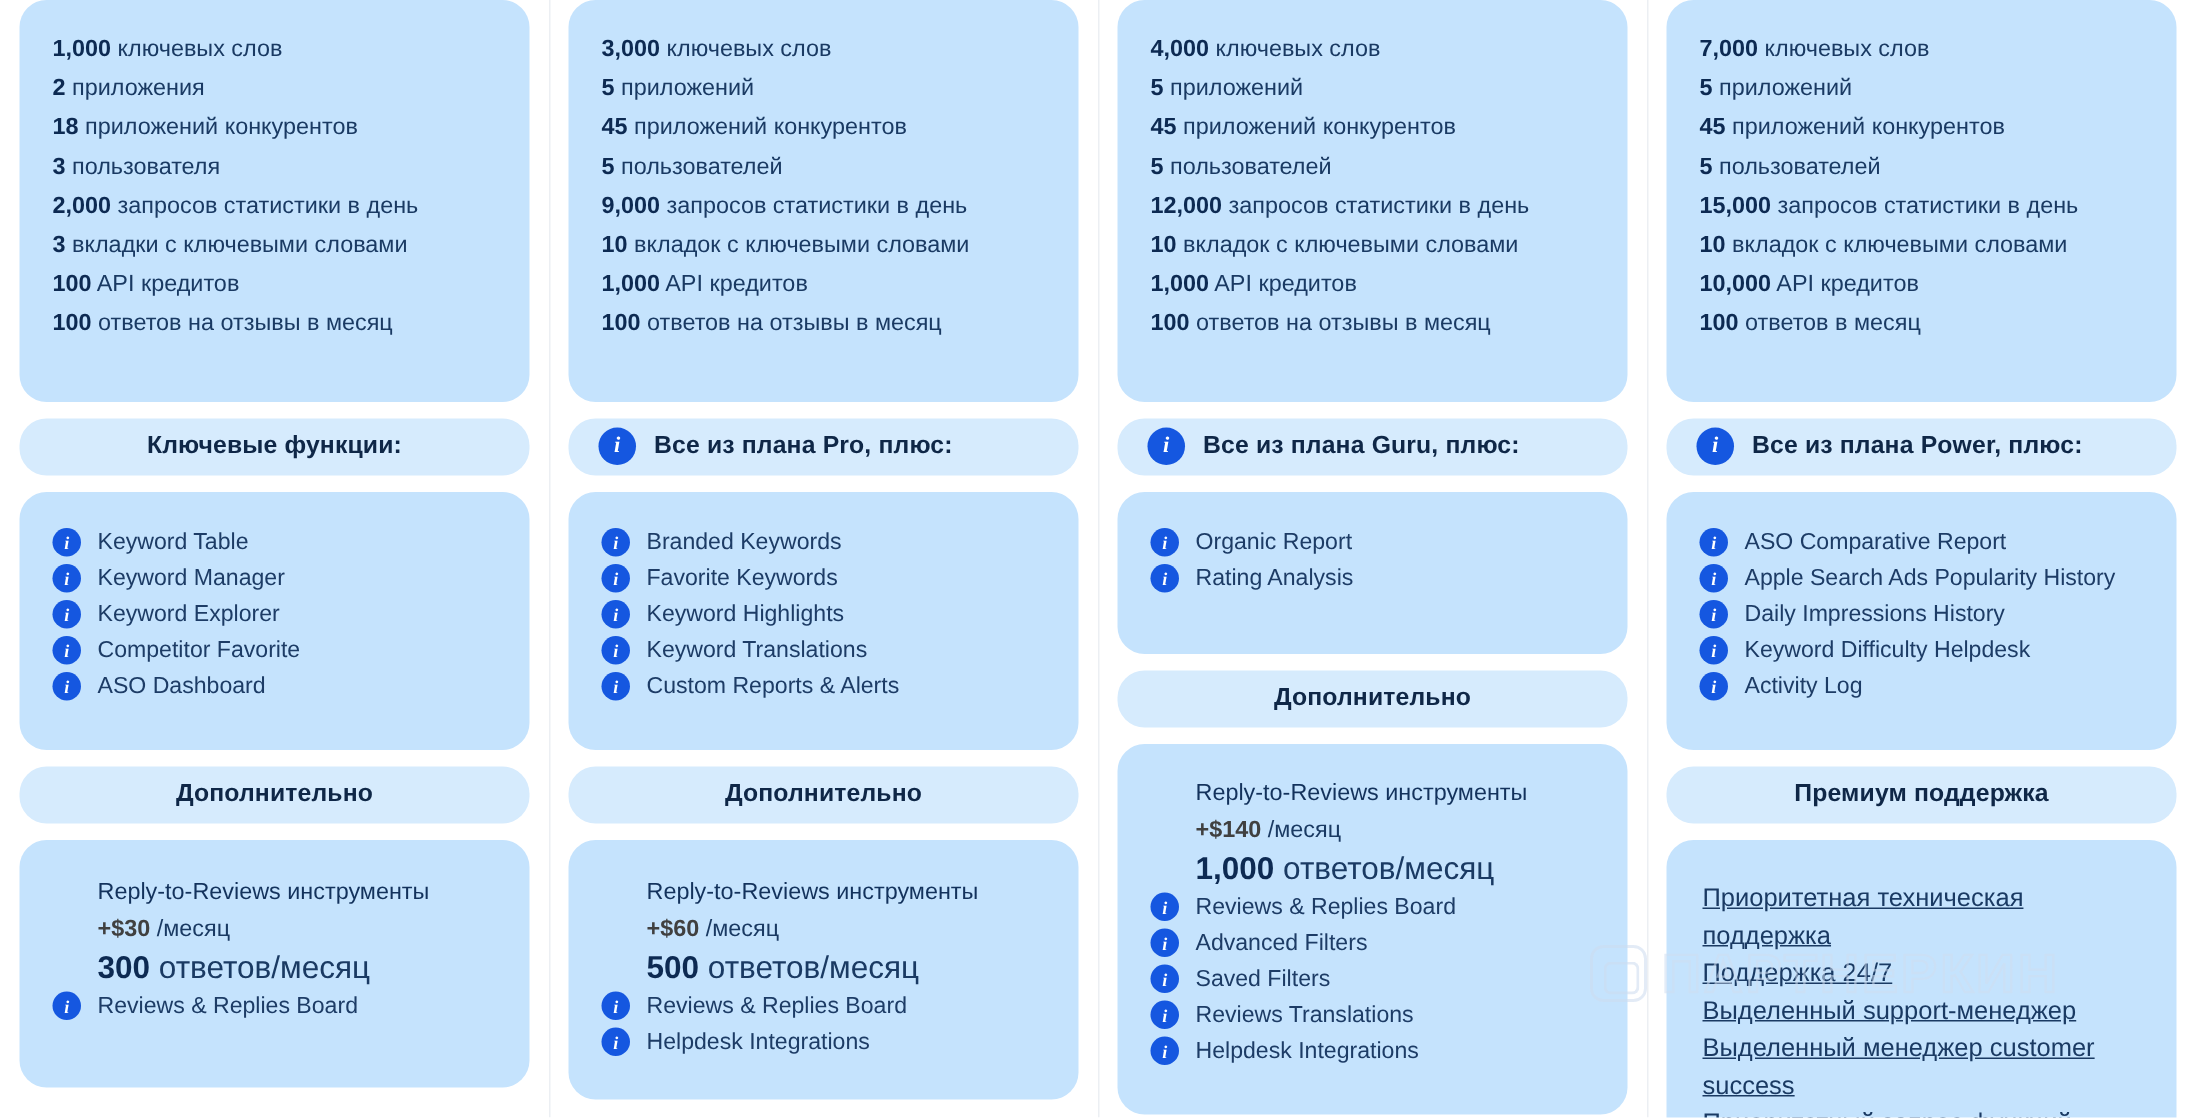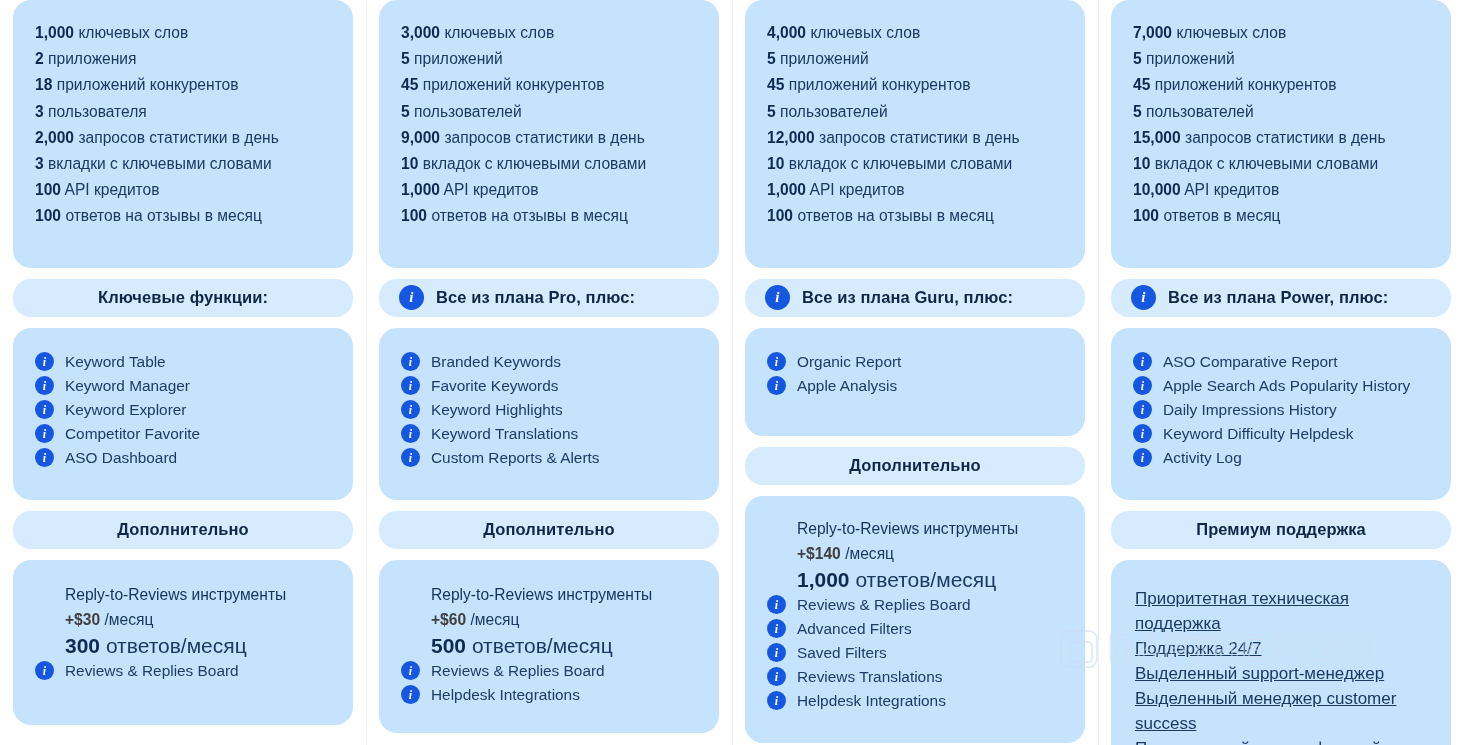--- a/index.html
+++ b/index.html
@@ -413,21 +413,21 @@
       <span>Все из плана Guru, плюс:</span>
     </div>
 
     <div class="card" style="padding-top:22px;padding-bottom:38px;">
       <div class="feature-row">
         <span class="info-icon">i</span>
         <span>Organic Report</span>
       </div>
       <div class="feature-row">
         <span class="info-icon">i</span>
-        <span>Apple Analysis</span>
+        <span>Rating Analysis</span>
       </div>
     </div>
 
     <div class="section-header">
       <span>Дополнительно</span>
     </div>
 
     <div class="card" style="padding-top:24px;padding-bottom:30px;">
       <div class="addon-indent">
         <div class="addon-title">Reply-to-Reviews инструменты</div>

